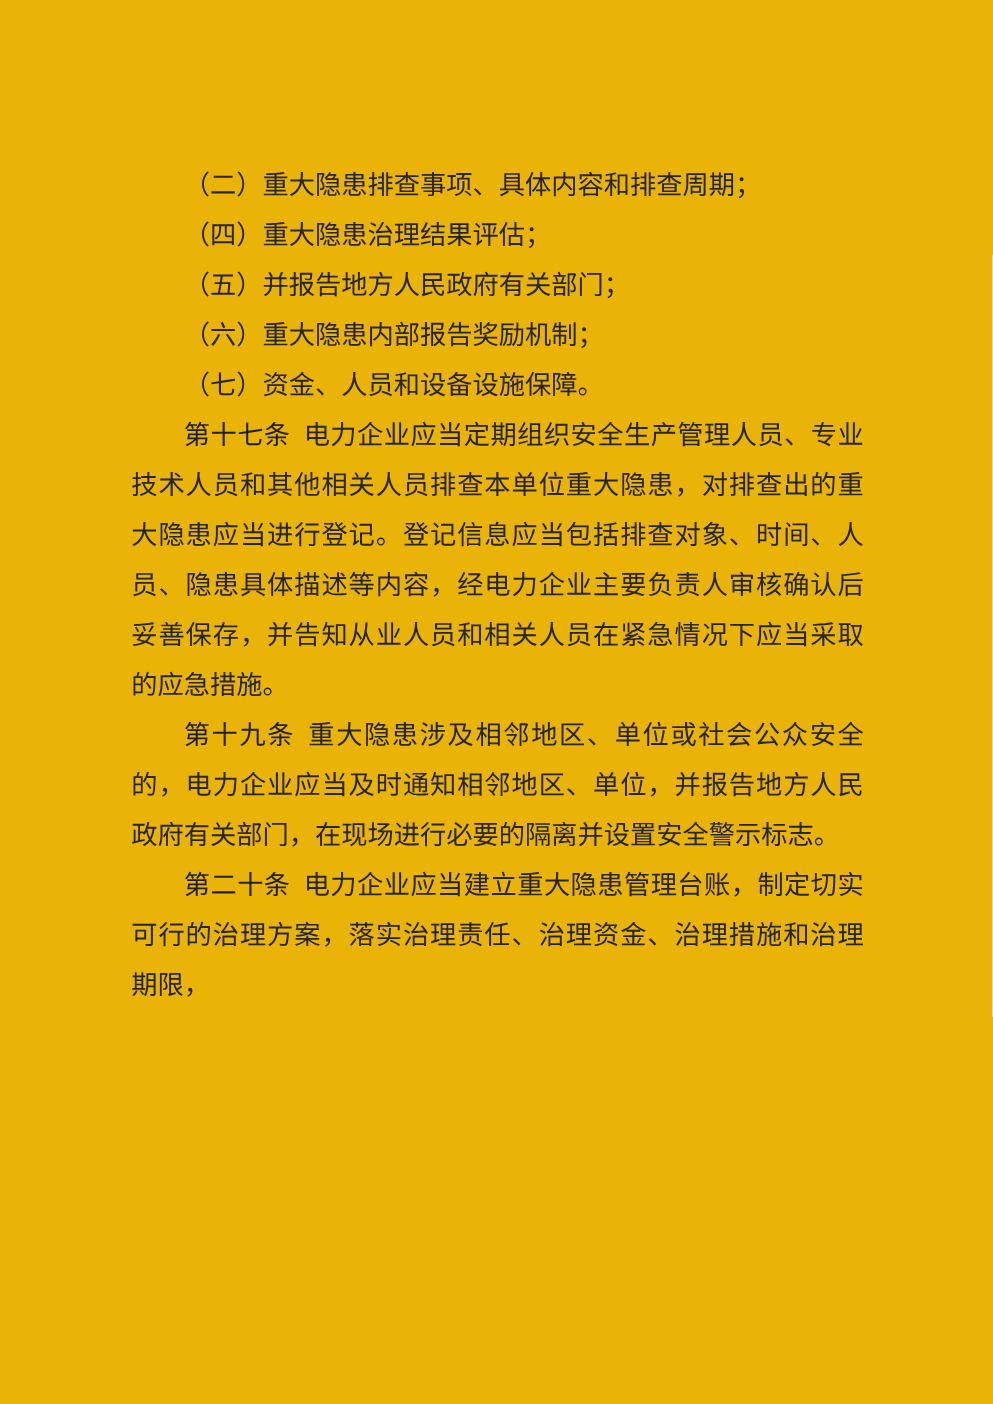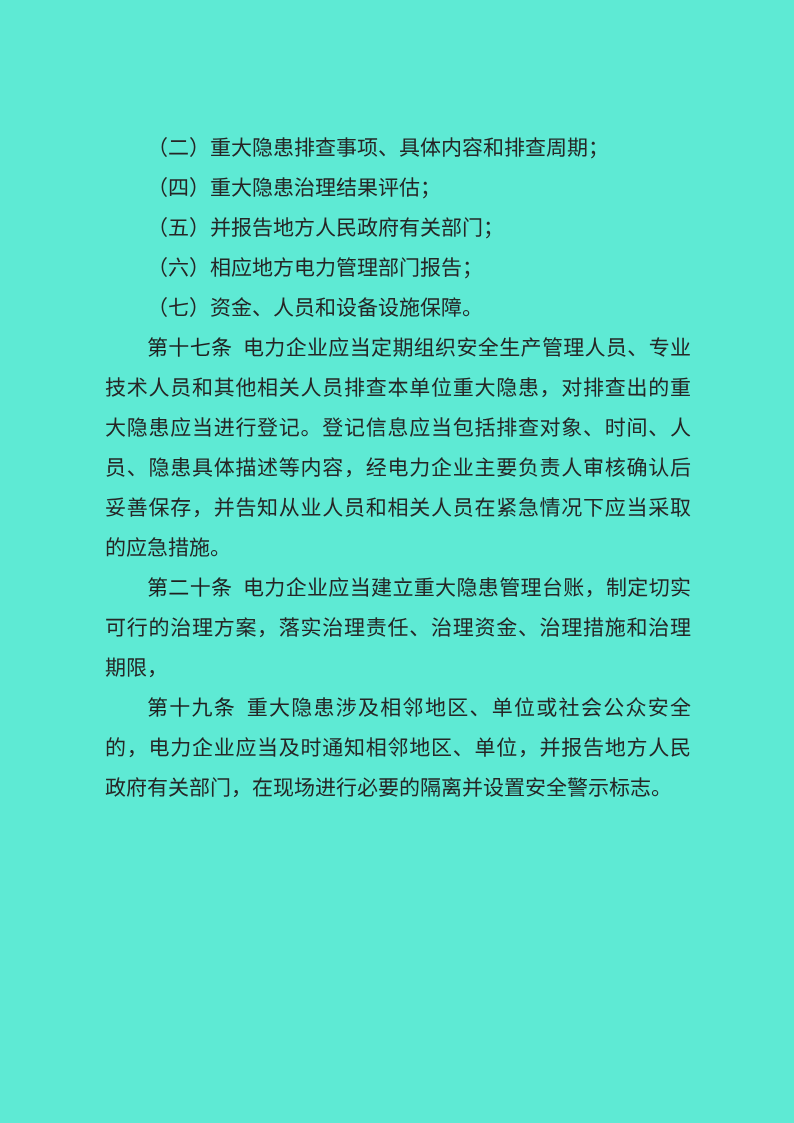--- a/index.html
+++ b/index.html
@@ -5,21 +5,21 @@
   html, body {
     margin: 0;
     padding: 0;
     background: #ffffff;
   }
   .page {
     position: relative;
     width: 794px;
     height: 1123px;
     margin: 0 auto;
-    background: #5eead4;
+    background: #eab308;
     box-sizing: border-box;
     padding: 128px 103px 0 105px;
     overflow: hidden;
     font-family: "Liberation Serif", "DejaVu Serif", serif;
     color: #262626;
     font-size: 21px;
     line-height: 40px;
   }
   .doc-body p {
     margin: 0;
@@ -36,30 +36,30 @@
 </style>
 </head>
 <body>
 
 <div class="page">
   <div class="doc-body">
 
     <p>（二）重大隐患排查事项、具体内容和排查周期；</p>
     <p>（四）重大隐患治理结果评估；</p>
     <p>（五）并报告地方人民政府有关部门；</p>
-    <p>（六）相应地方电力管理部门报告；</p>
+    <p>（六）重大隐患内部报告奖励机制；</p>
     <p>（七）资金、人员和设备设施保障。</p>
 
     <p>
       <span class="article-number">第十七条</span><span>电力企业应当定期组织安全生产管理人员、专业技术人员和其他相关人员排查本单位重大隐患，对排查出的重大隐患应当进行登记。登记信息应当包括排查对象、时间、人员、隐患具体描述等内容，经电力企业主要负责人审核确认后妥善保存，并告知从业人员和相关人员在紧急情况下应当采取的应急措施。</span>
     </p>
 
 
     <p>
-      <span class="article-number">第二十条</span><span>电力企业应当建立重大隐患管理台账，制定切实可行的治理方案，落实治理责任、治理资金、治理措施和治理期限，</span>
+      <span class="article-number">第十九条</span><span>重大隐患涉及相邻地区、单位或社会公众安全的，电力企业应当及时通知相邻地区、单位，并报告地方人民政府有关部门，在现场进行必要的隔离并设置安全警示标志。</span>
     </p>
 
     <p>
-      <span class="article-number">第十九条</span><span>重大隐患涉及相邻地区、单位或社会公众安全的，电力企业应当及时通知相邻地区、单位，并报告地方人民政府有关部门，在现场进行必要的隔离并设置安全警示标志。</span>
+      <span class="article-number">第二十条</span><span>电力企业应当建立重大隐患管理台账，制定切实可行的治理方案，落实治理责任、治理资金、治理措施和治理期限，</span>
     </p>
 
   </div>
 </div>
 
 </body></html>

